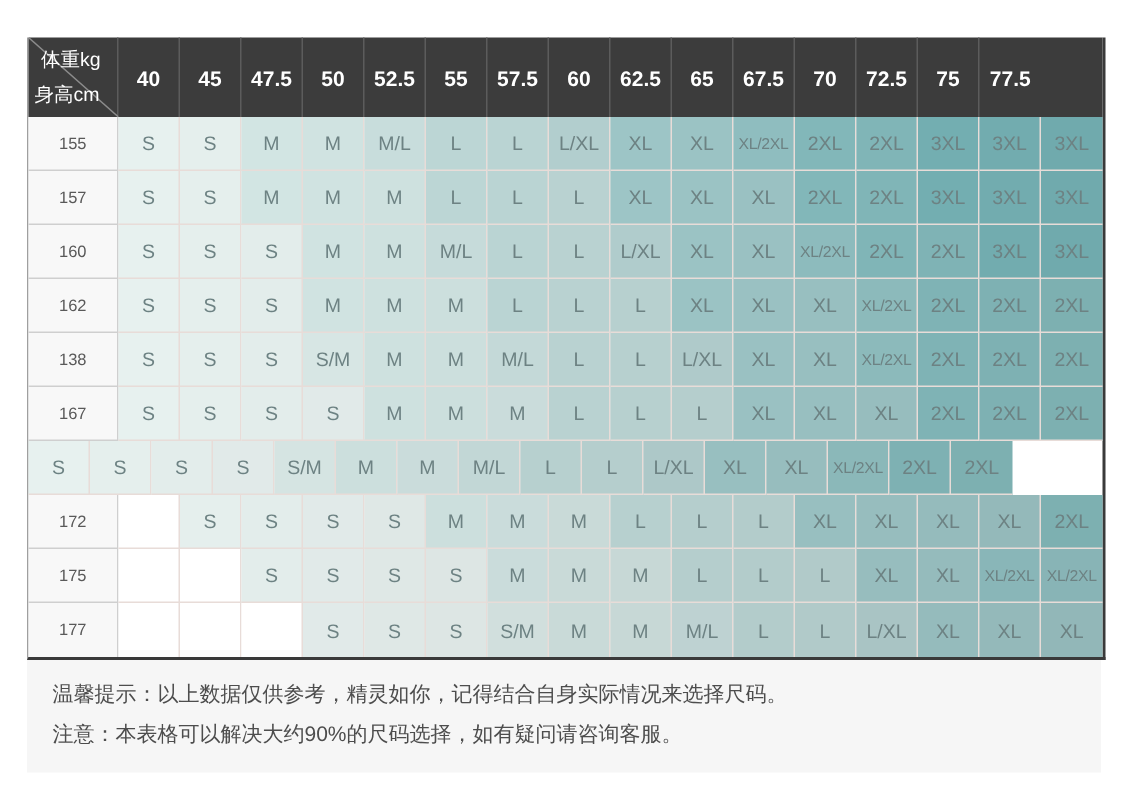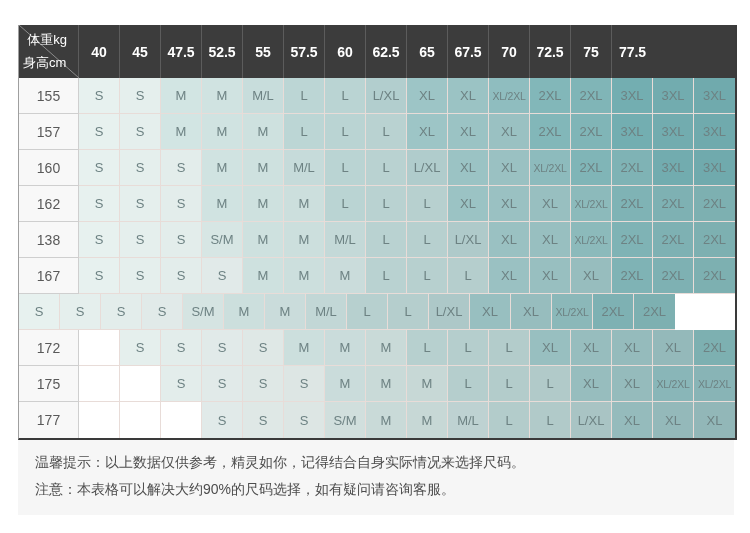--- a/index.html
+++ b/index.html
@@ -38,21 +38,21 @@
     display:flex;align-items:center;justify-content:center;
     color:var(--header-text);font-size:14px;font-weight:bold;
     border-right:1px solid var(--header-divider);
   }
   .hcell:last-child{border-right:none;}
 
   .row{display:flex;height:36px;}
   .label{
     width:60px;flex:0 0 60px;box-sizing:border-box;background:var(--label-bg);
     display:flex;align-items:center;justify-content:center;
-    color:var(--label-text);font-size:14px;
+    color:var(--label-text);font-size:11px;
     border-right:1px solid var(--label-border);
     border-bottom:1px solid var(--label-border);
   }
   .cell{
     width:41px;flex:0 0 41px;box-sizing:border-box;
     display:flex;align-items:center;justify-content:center;
     color:var(--cell-text);font-size:13px;white-space:nowrap;overflow:hidden;
     border-right:1px solid var(--cell-border);
     border-bottom:1px solid var(--cell-border);
   }
@@ -82,20 +82,21 @@
         <svg width="60" height="53" viewBox="0 0 60 53">
           <line x1="0" y1="0" x2="60" y2="53"></line>
         </svg>
         <span class="c-top">体重kg</span>
         <span class="c-bot">身高cm</span>
       </div>
 
     <div class="hcell">40</div>
         <div class="hcell">45</div>
         <div class="hcell">47.5</div>
+        <div class="hcell">50</div>
         <div class="hcell">52.5</div>
         <div class="hcell">55</div>
         <div class="hcell">57.5</div>
         <div class="hcell">60</div>
         <div class="hcell">62.5</div>
         <div class="hcell">65</div>
         <div class="hcell">67.5</div>
         <div class="hcell">70</div>
         <div class="hcell">72.5</div>
         <div class="hcell">75</div>

